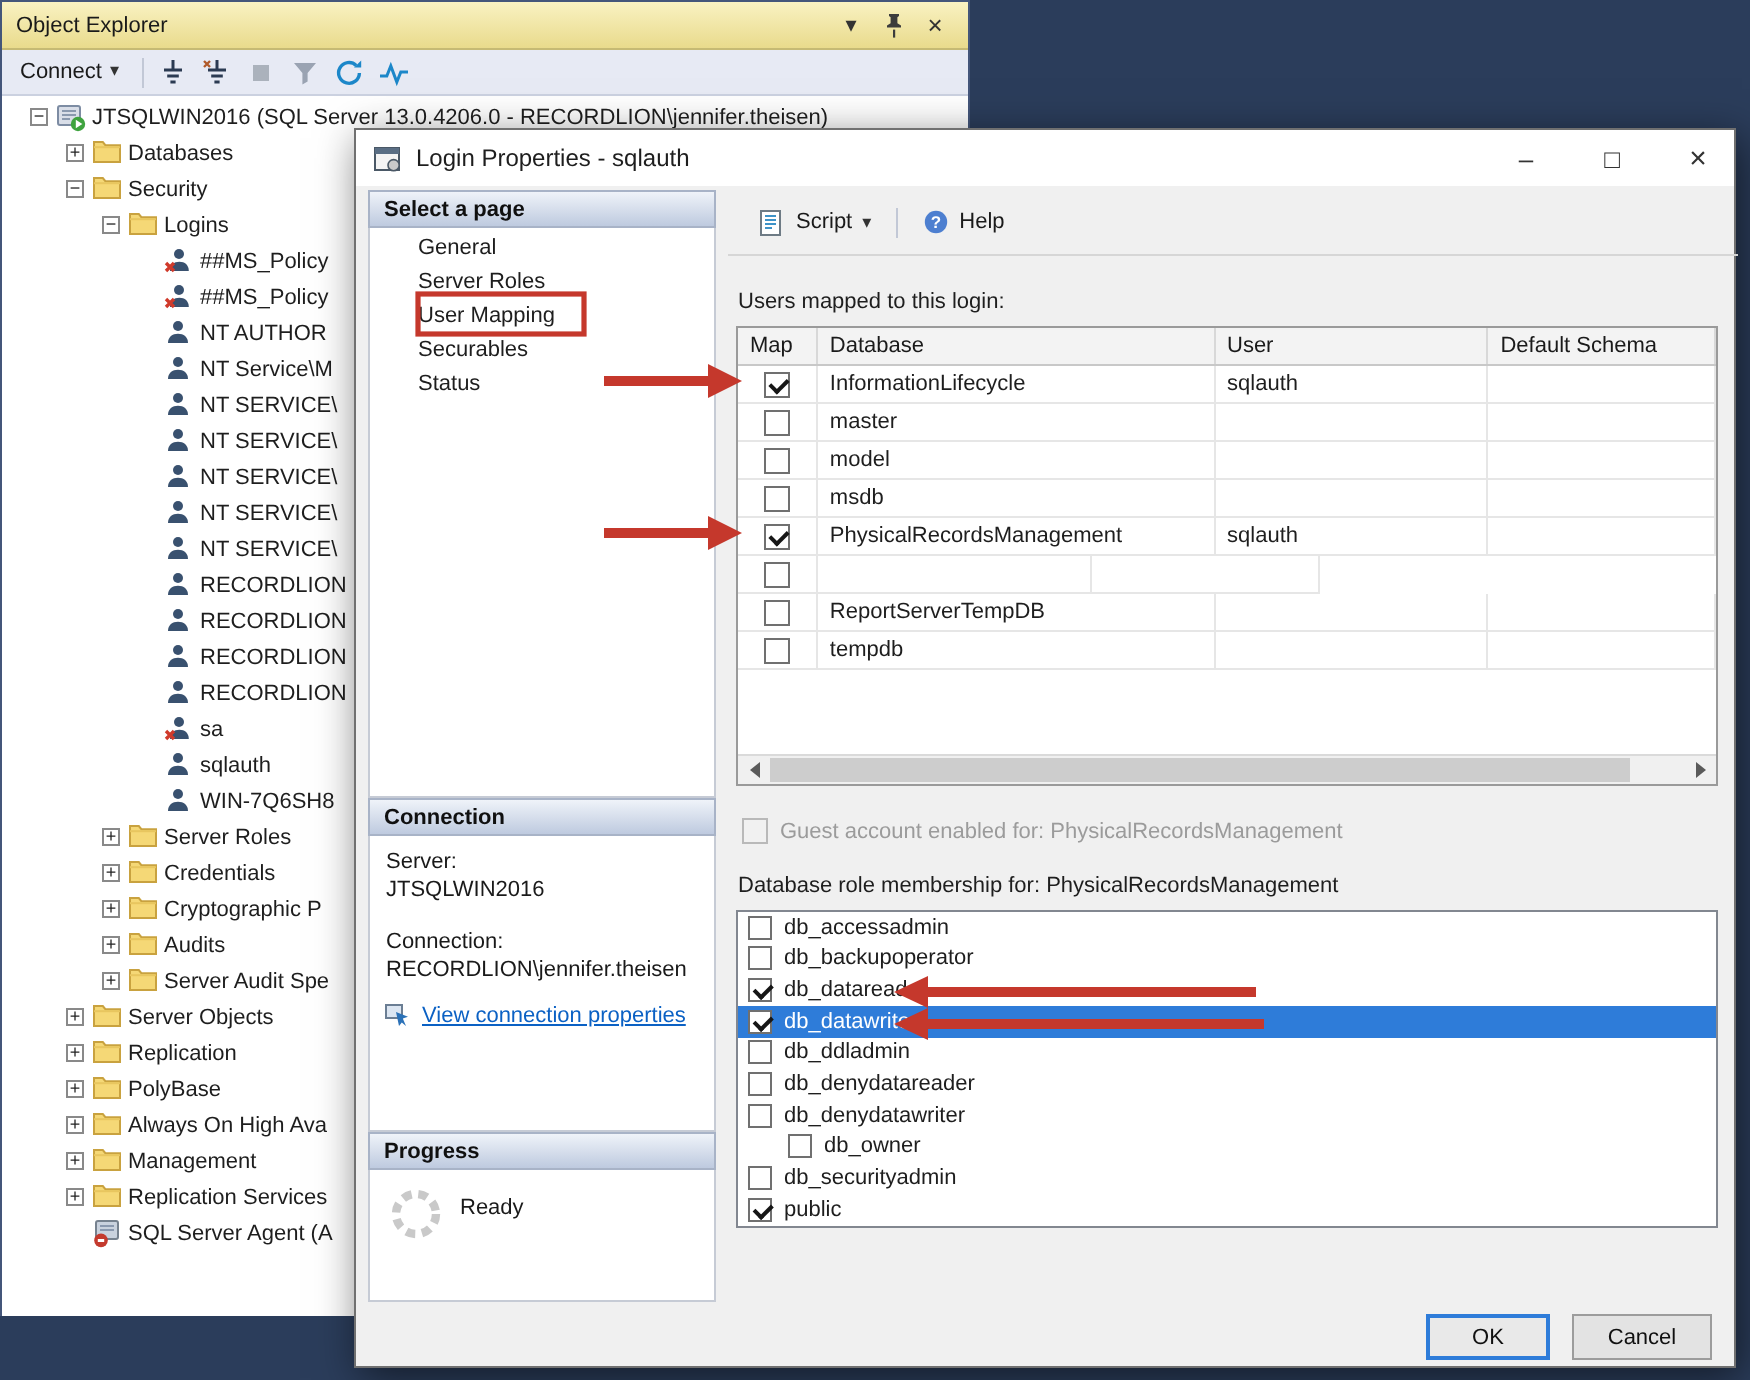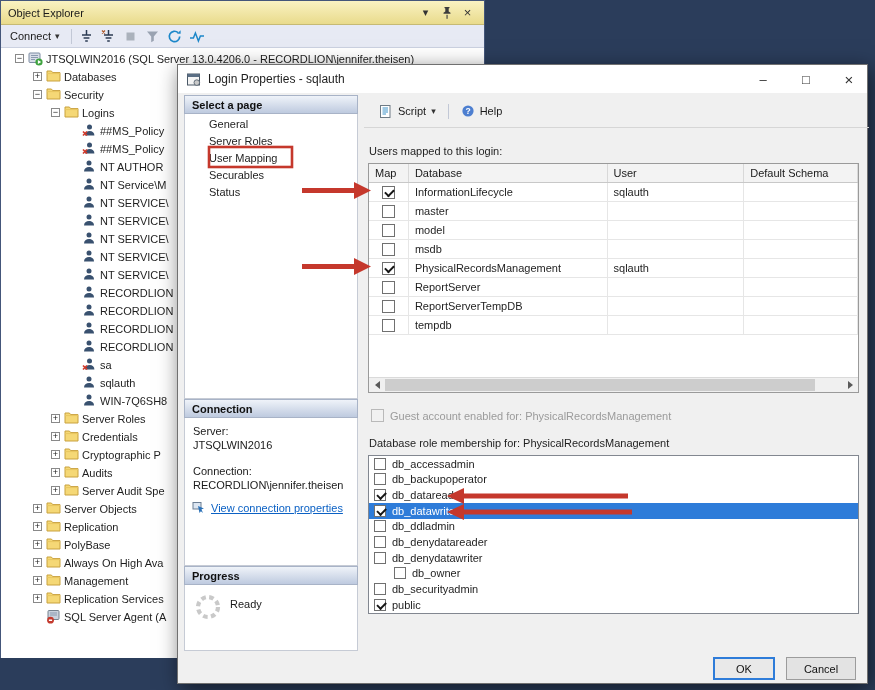--- a/index.html
+++ b/index.html
@@ -524,21 +524,20 @@
             <span class="cb checked"></span>
           </div>
           <div class="grid-cell" style="width: 199px;">PhysicalRecordsManagement</div>
           <div class="grid-cell" style="width: 137px;">sqlauth</div>
           <div class="grid-cell" style="width: 114px;"></div>
         </div>
         <div class="grid-row" style="top: 114px;">
           <div class="grid-cell map" style="width: 40px;">
             <span class="cb"></span>
           </div>
-          <div class="grid-cell" style="width: 199px;">ReportServer</div>
           <div class="grid-cell" style="width: 137px;"></div>
           <div class="grid-cell" style="width: 114px;"></div>
         </div>
         <div class="grid-row" style="top: 133px;">
           <div class="grid-cell map" style="width: 40px;">
             <span class="cb"></span>
           </div>
           <div class="grid-cell" style="width: 199px;">ReportServerTempDB</div>
           <div class="grid-cell" style="width: 137px;"></div>
           <div class="grid-cell" style="width: 114px;"></div>

